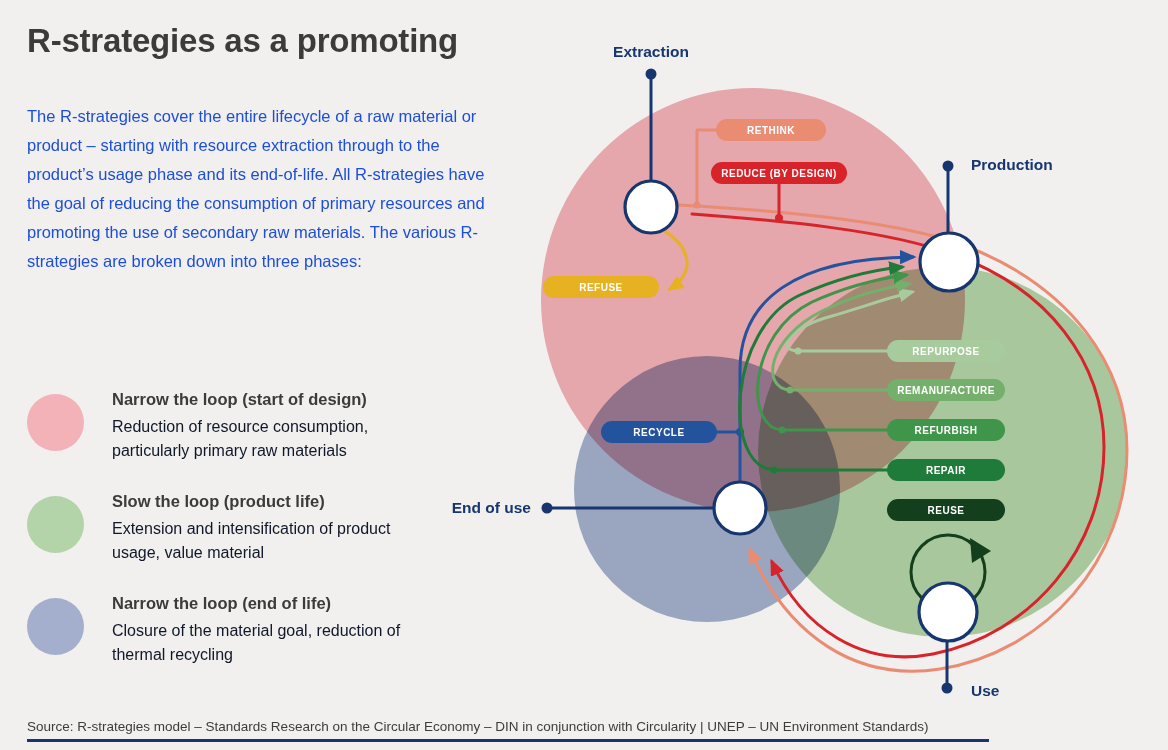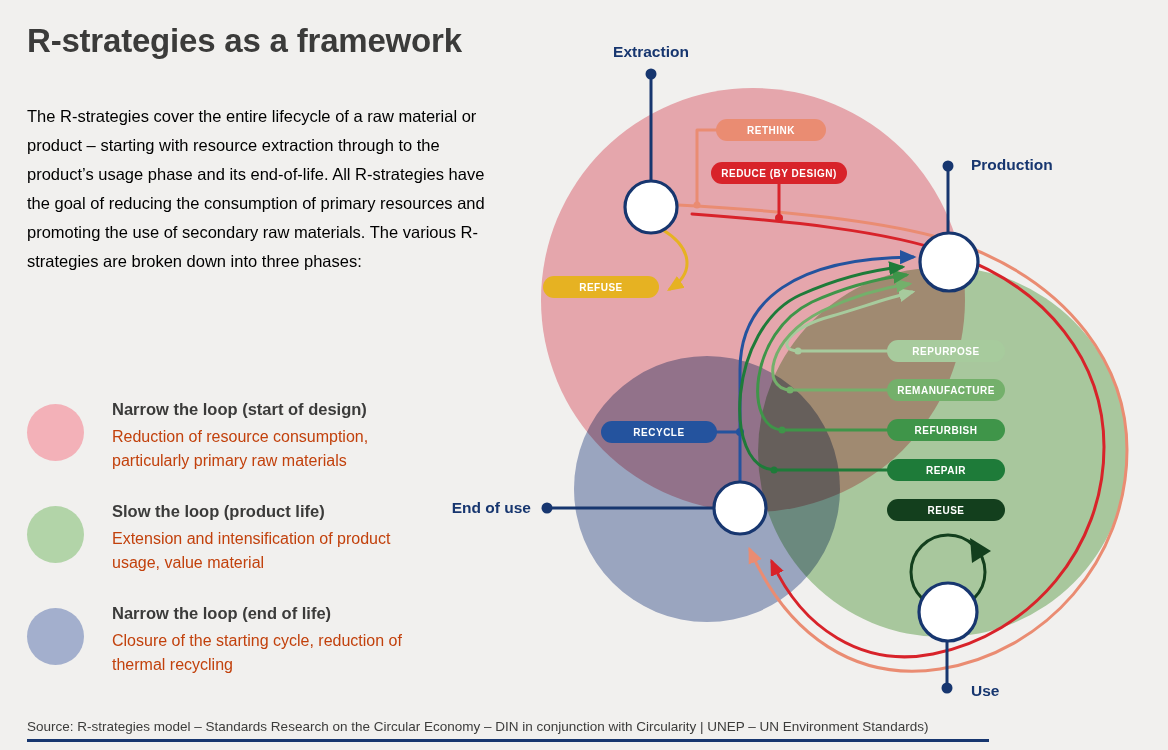--- a/index.html
+++ b/index.html
@@ -12,29 +12,29 @@
   }
   .canvas{position:relative;width:1168px;height:750px;}
   .diagram-svg{position:absolute;left:0;top:0;width:1168px;height:750px;}
 
   .left-col{position:absolute;left:27px;top:22px;width:470px;}
   .page-title{
     font-size:33px;font-weight:bold;color:#3B3B3A;
     margin:0 0 42px 0;letter-spacing:-.2px;
   }
   .intro{
-    font-size:16.5px;line-height:29px;margin:0;width:458px;color:#000000;
+    font-size:16.5px;line-height:29px;margin:0;width:458px;color:#1d4ed8;
   }
 
-  .legend{position:absolute;left:27px;top:400px;width:440px;}
+  .legend{position:absolute;left:27px;top:390px;width:440px;}
   .legend-item{display:flex;align-items:flex-start;margin-bottom:29px;}
   .swatch{width:57px;height:57px;border-radius:50%;flex:none;margin-top:4px;}
   .legend-text{margin-left:28px;}
   .legend-title{font-weight:bold;font-size:16.5px;color:#3B3B3A;margin:0 0 6px 0;}
-  .legend-desc{font-size:16px;line-height:24px;color:#c2410c;width:300px;}
+  .legend-desc{font-size:16px;line-height:24px;color:#0f172a;width:300px;}
 
   .source-line{position:absolute;left:27px;top:719px;font-size:13.5px;color:#3C3C3B;}
   .footer-rule{position:absolute;left:27px;top:739px;width:962px;height:3px;background:#17366F;}
 
   svg text{font-family:"Liberation Sans",sans-serif;}
   .pill-label{fill:#ffffff;font-size:10px;font-weight:bold;text-anchor:middle;letter-spacing:.05em;}
   .node-label{fill:#17366F;font-size:15.5px;font-weight:bold;}
   .flow{fill:none;stroke-linecap:round;stroke-linejoin:round;}
 </style>
 </head>
@@ -173,21 +173,21 @@
 
     <g>
       <text class="node-label" x="651" y="57" text-anchor="middle">Extraction</text>
       <text class="node-label" x="971" y="170" text-anchor="start">Production</text>
       <text class="node-label" x="531" y="513" text-anchor="end">End of use</text>
       <text class="node-label" x="971" y="696" text-anchor="start">Use</text>
     </g>
   </svg>
 
   <div class="left-col">
-    <h1 class="page-title">R-strategies as a framework</h1>
+    <h1 class="page-title">R-strategies as a promoting</h1>
     <p class="intro">The R-strategies cover the entire lifecycle of a raw material or product – starting with resource extraction through to the product’s usage phase and its end-of-life. All R-strategies have the goal of reducing the consumption of primary resources and promoting the use of secondary raw materials. The various R-strategies are broken down into three phases:</p>
   </div>
 
   <div class="legend">
     <div class="legend-item">
       <div class="swatch" style="background: rgb(243, 177, 184);"></div>
       <div class="legend-text">
         <div class="legend-title">Narrow the loop (start of design)</div>
         <div class="legend-desc">Reduction of resource consumption, particularly primary raw materials</div>
       </div>
@@ -196,21 +196,21 @@
       <div class="swatch" style="background: rgb(178, 212, 168);"></div>
       <div class="legend-text">
         <div class="legend-title">Slow the loop (product life)</div>
         <div class="legend-desc">Extension and intensification of product usage, value material</div>
       </div>
     </div>
     <div class="legend-item">
       <div class="swatch" style="background: rgb(163, 175, 205);"></div>
       <div class="legend-text">
         <div class="legend-title">Narrow the loop (end of life)</div>
-        <div class="legend-desc">Closure of the starting cycle, reduction of thermal recycling</div>
+        <div class="legend-desc">Closure of the material goal, reduction of thermal recycling</div>
       </div>
     </div>
   </div>
 
   <div class="source-line">Source: R-strategies model – Standards Research on the Circular Economy – DIN in conjunction with Circularity | UNEP – UN Environment Standards)</div>
   <div class="footer-rule"></div>
 
 </div>
 
 </body></html>

